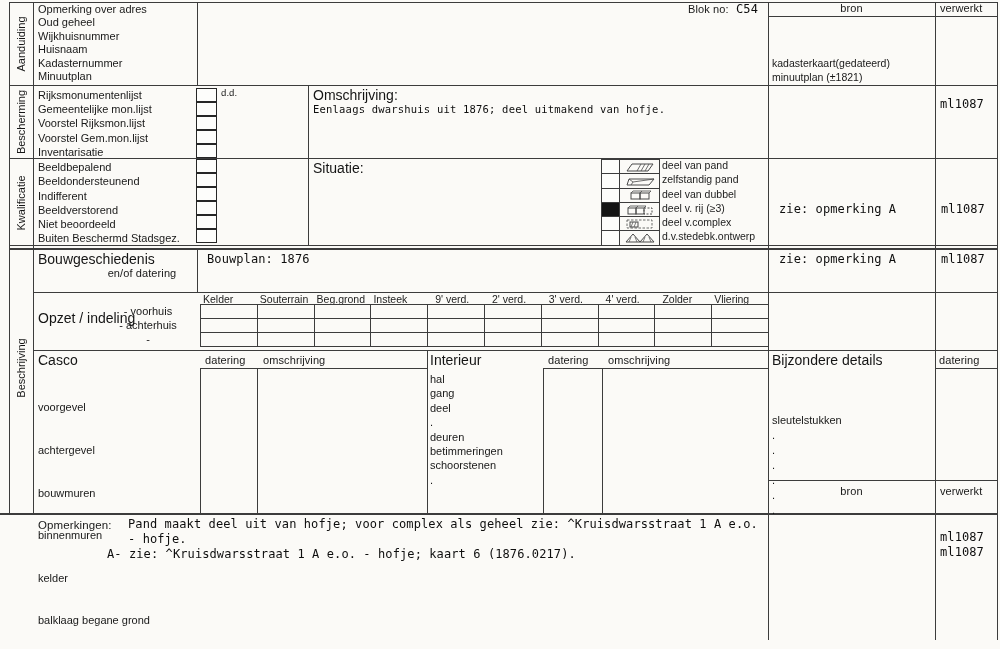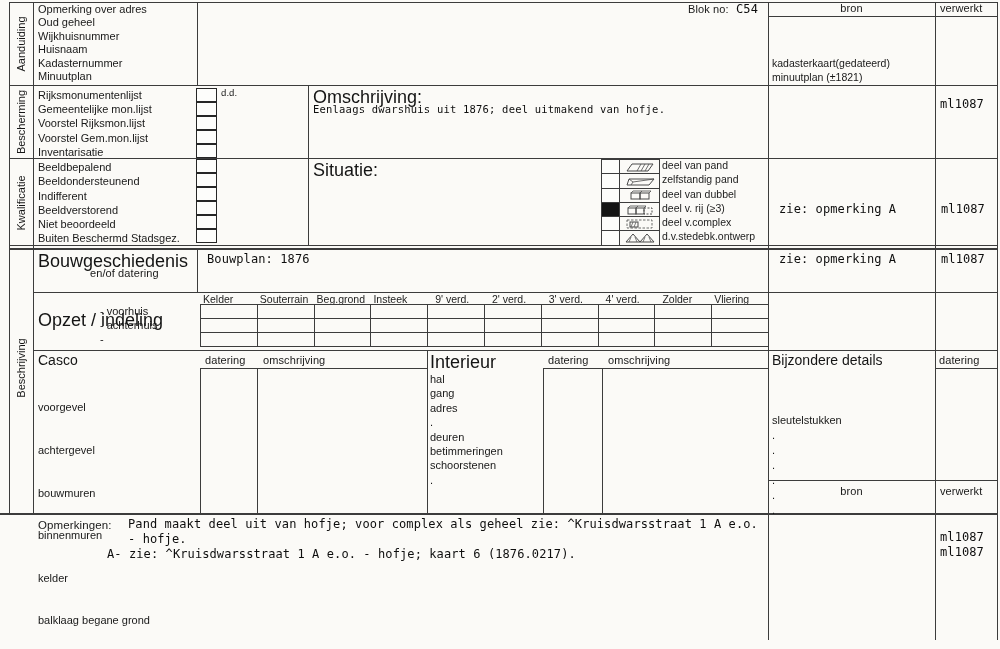--- a/index.html
+++ b/index.html
@@ -1,30 +1,30 @@
 <!DOCTYPE html>
 <html><head>
 <meta charset="utf-8">
 <style>
   html,body{margin:0;padding:0;background:#e8e8e6;}
   .page{position:relative;width:1000px;height:649px;background:#fbfaf7;overflow:hidden;
         font-family:"Liberation Sans",sans-serif;color:#1c1c1c;}
   .ln{position:absolute;background:#3c3c3c;}
   .plbl{position:absolute;font-size:11px;line-height:13.5px;letter-spacing:.1px;color:#181818;}
-  .phead{position:absolute;font-size:18px;font-weight:400;color:#141414;}
+  .phead{position:absolute;font-size:14px;font-weight:400;color:#141414;}
   .small{font-size:9.5px;}
   .typed{position:absolute;font-family:"DejaVu Sans Mono","Liberation Mono",monospace;
          font-size:10.5px;color:#0e0e0e;letter-spacing:.2px;}
   .typed-lg{font-size:12px;letter-spacing:.1px;}
   .vlabel{position:absolute;display:flex;align-items:center;justify-content:center;}
   .vlabel span{transform:rotate(-90deg);white-space:nowrap;font-size:11px;color:#161616;}
   .cbx{position:absolute;width:19px;height:12px;border:1.5px solid #262626;background:#fdfdfb;}
   .rows{position:absolute;font-size:11px;line-height:14.2px;color:#181818;}
   .rows.pre{white-space:pre;}
-  .right{text-align:left;}
+  .right{text-align:center;}
   .sit-table{position:absolute;left:601px;top:159px;width:58px;border-top:1px solid #3c3c3c;border-left:1px solid #3c3c3c;}
   .sit-row{display:flex;height:13.3px;border-bottom:1px solid #3c3c3c;}
   .sit-cb{width:17px;border-right:1px solid #3c3c3c;background:#fdfdfb;}
   .sit-cb.filled{background:#141414;}
   .sit-icon{flex:1;border-right:1px solid #3c3c3c;display:flex;align-items:center;justify-content:center;}
   .sit-labels{position:absolute;left:662px;top:158px;font-size:10.5px;line-height:14.3px;white-space:nowrap;}
   .opzet-grid{position:absolute;left:200px;top:304px;width:568px;height:42px;
       border-right:1px solid #3c3c3c;border-bottom:1px solid #3c3c3c;
       background-image:
         repeating-linear-gradient(to right,#3c3c3c 0 1px,transparent 1px 56.8px),
@@ -241,21 +241,21 @@
     
     
   </div>
 
   <span class="phead" style="left:430px;top:352px;">Interieur</span>
   <span class="plbl" style="left:548px;top:354px;">datering</span>
   <span class="plbl" style="left:608px;top:354px;">omschrijving</span>
   <div class="rows" style="left:430px;top:372px;line-height:14.4px;">
     <div>hal</div>
     <div>gang</div>
-    <div>adres</div>
+    <div>deel</div>
     <div>.</div>
     <div>deuren</div>
     <div>betimmeringen</div>
     <div>schoorstenen</div>
     <div>.</div>
   </div>
 
   <span class="phead" style="left:772px;top:352px;font-size:14px;">Bijzondere details</span>
   <span class="plbl" style="left:939px;top:354px;">datering</span>
   <div class="rows" style="left:772px;top:372px;line-height:15px;margin-top:41px;">

